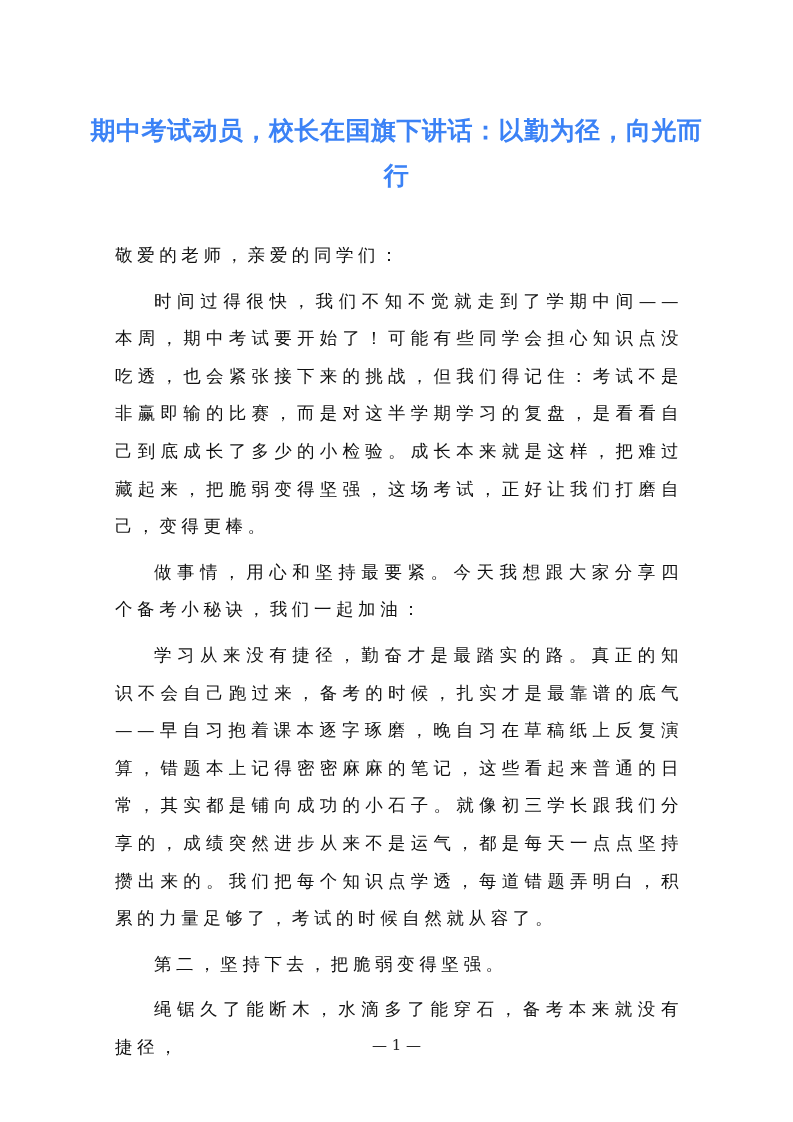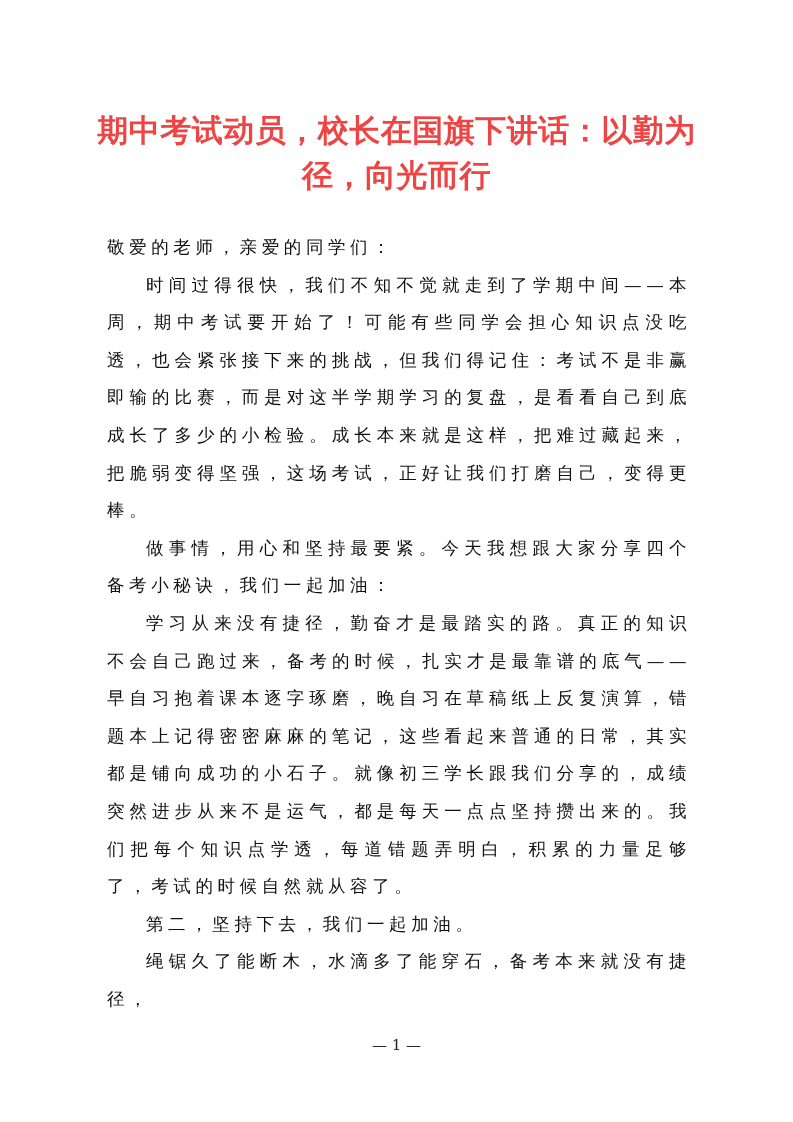--- a/index.html
+++ b/index.html
@@ -1,45 +1,45 @@
 <!DOCTYPE html>
 <html><head>
 <meta charset="utf-8">
 <style>
   html, body { margin: 0; padding: 0; background: #ffffff; }
   body { width: 793px; height: 1122px; position: relative; overflow: hidden; }
   .page { position: absolute; left: 0; top: 0; width: 793px; height: 1122px; background: #fff; }
   .title {
     position: absolute; left: 90px; width: 613px; top: 108px;
     font-family: "DejaVu Sans", sans-serif; font-weight: bold;
-    font-size: 31px; line-height: 45px; color: #ef4444; text-align: center;
+    font-size: 25px; line-height: 45px; color: #3b82f6; text-align: center;
     letter-spacing: 0.5px;
   }
   .body {
     position: absolute; left: 107px; top: 229px; width: 584px;
     font-family: "DejaVu Serif", serif; font-size: 17.5px;
     line-height: 37.6px; color: #111; letter-spacing: 4.6px;
     text-align: justify;
   }
-  .body p { margin: 0; }
+  .body p { margin: 8px; }
   .body p.indent { text-indent: 39px; }
   .footer {
     position: absolute; top: 1036px; left: 0; width: 793px; text-align: center;
     font-family: "DejaVu Serif", serif; font-size: 15px; color: #222;
   }
 </style>
 </head>
 <body>
 
 <div class="page">
   <div class="title">期中考试动员，校长在国旗下讲话：以勤为径，向光而行</div>
 
   <div class="body">
     <p>敬爱的老师，亲爱的同学们：</p>
     <p class="indent">时间过得很快，我们不知不觉就走到了学期中间——本周，期中考试要开始了！可能有些同学会担心知识点没吃透，也会紧张接下来的挑战，但我们得记住：考试不是非赢即输的比赛，而是对这半学期学习的复盘，是看看自己到底成长了多少的小检验。成长本来就是这样，把难过藏起来，把脆弱变得坚强，这场考试，正好让我们打磨自己，变得更棒。</p>
     <p class="indent">做事情，用心和坚持最要紧。今天我想跟大家分享四个备考小秘诀，我们一起加油：</p>
     <p class="indent">学习从来没有捷径，勤奋才是最踏实的路。真正的知识不会自己跑过来，备考的时候，扎实才是最靠谱的底气——早自习抱着课本逐字琢磨，晚自习在草稿纸上反复演算，错题本上记得密密麻麻的笔记，这些看起来普通的日常，其实都是铺向成功的小石子。就像初三学长跟我们分享的，成绩突然进步从来不是运气，都是每天一点点坚持攒出来的。我们把每个知识点学透，每道错题弄明白，积累的力量足够了，考试的时候自然就从容了。</p>
-    <p class="indent">第二，坚持下去，我们一起加油。</p>
+    <p class="indent">第二，坚持下去，把脆弱变得坚强。</p>
     <p class="indent">绳锯久了能断木，水滴多了能穿石，备考本来就没有捷径，</p>
   </div>
 
   <div class="footer">— 1 —</div>
 </div>
 
 </body></html>

